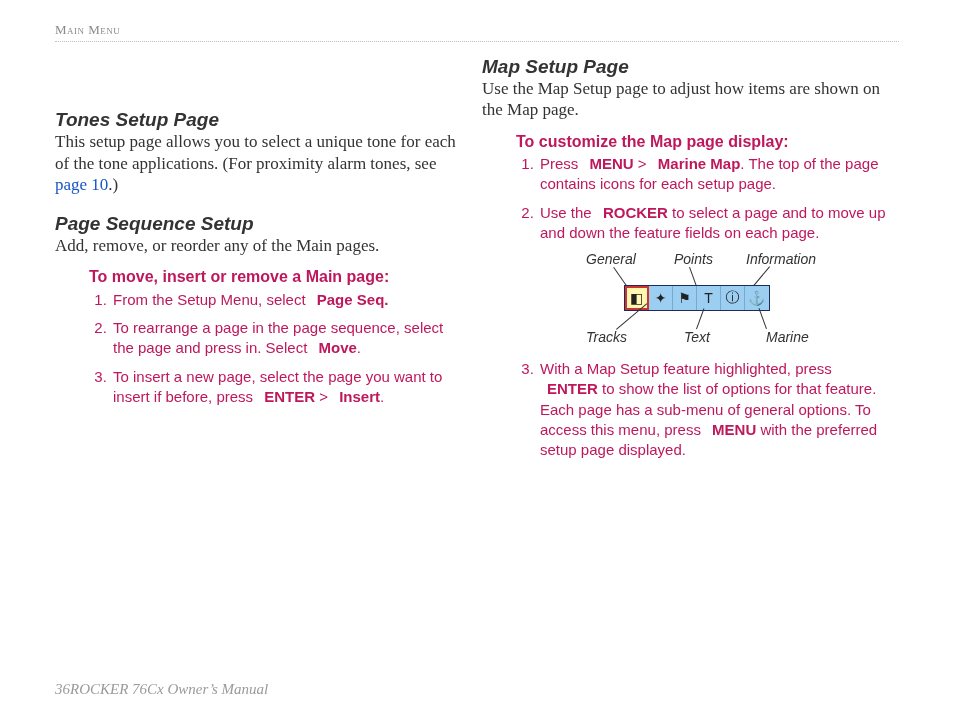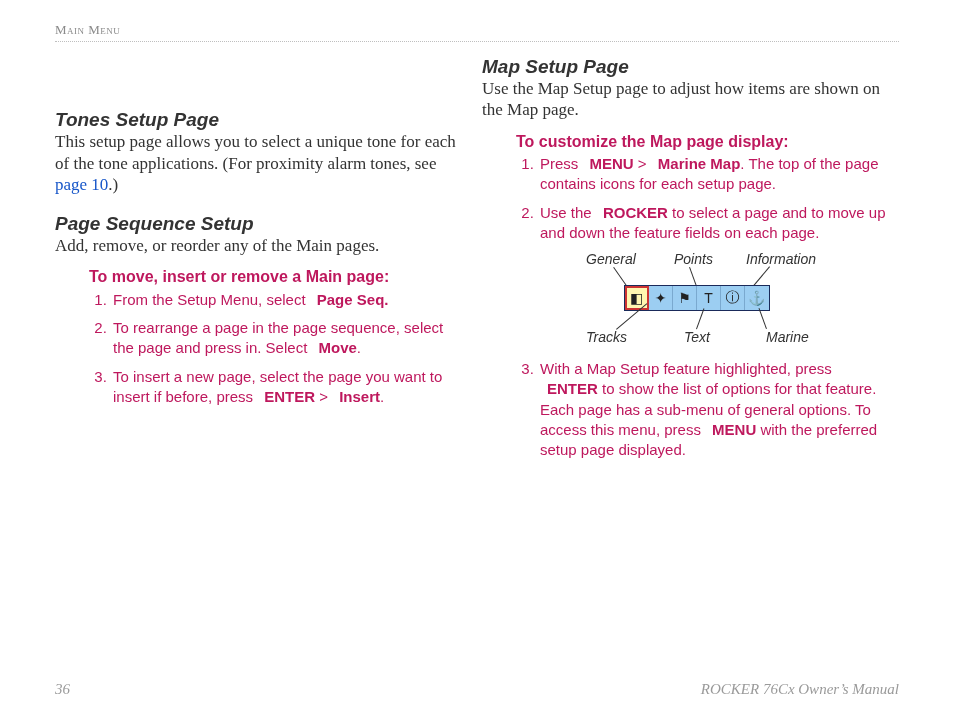--- a/index.html
+++ b/index.html
@@ -65,21 +65,20 @@
   ol.steps { list-style: decimal; margin-left: 22px; }
   ol.steps > li { padding-left: 2px; margin-top: 8px; }
   ol.steps > li:first-child { margin-top: 2px; }
   .b { font-weight: bold; margin-left: 7px; }
   .footer {
     position: absolute;
     bottom: 18px;
     left: 55px;
     width: 844px;
     display: flex;
-    justify-content: space-between;
     font-family: "Times New Roman", Times, serif;
     font-style: italic;
     font-size: 15px;
     color: #9a9a9a;
   }
   
   .diagram {
     position: relative;
     width: 320px;
     height: 96px;

